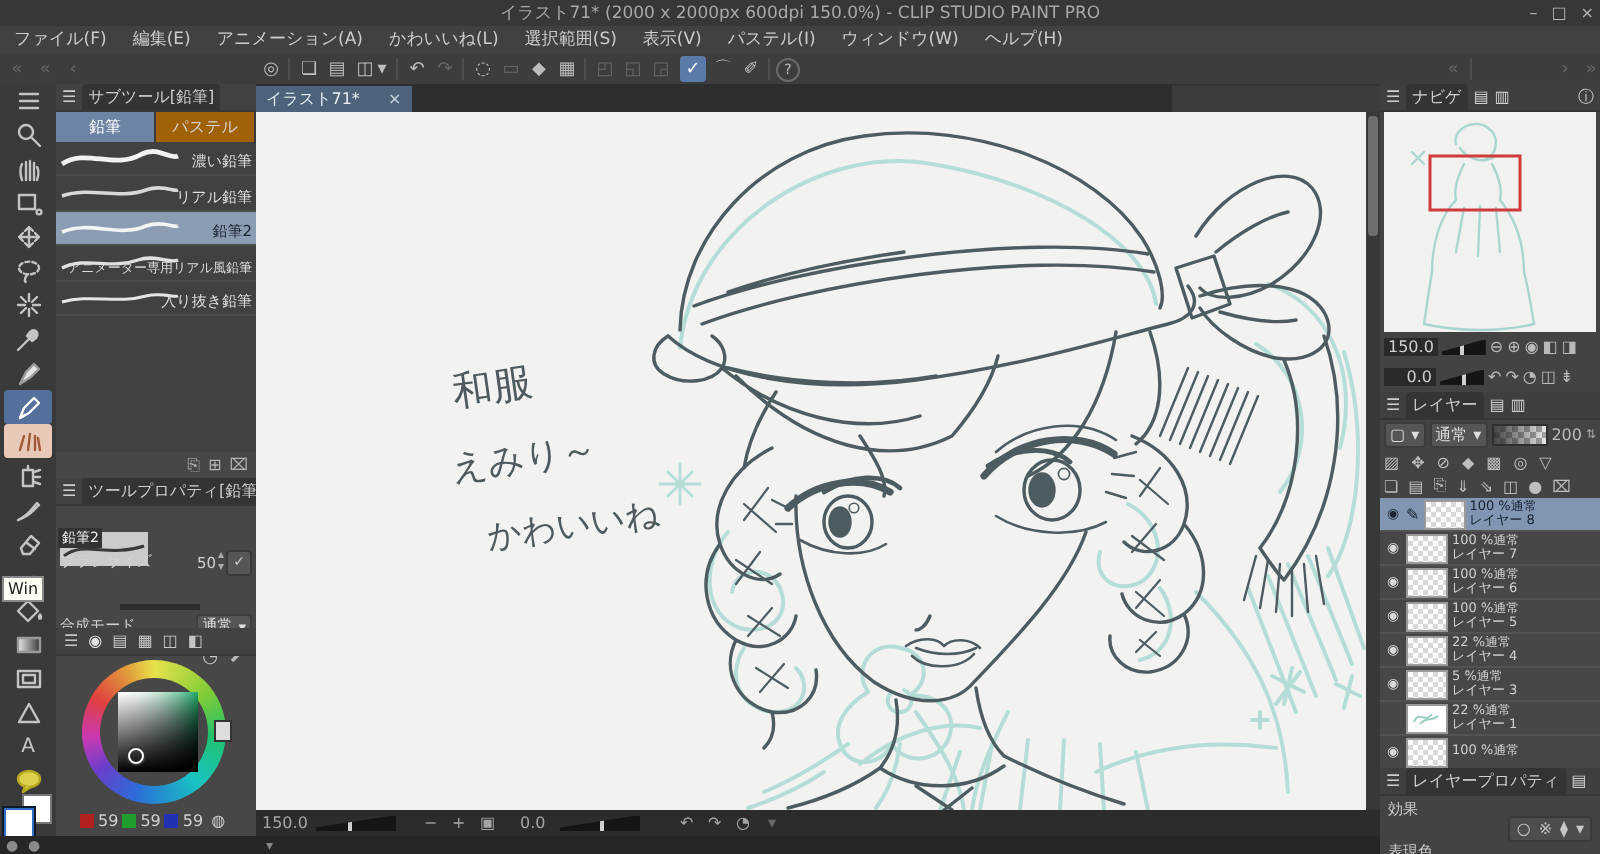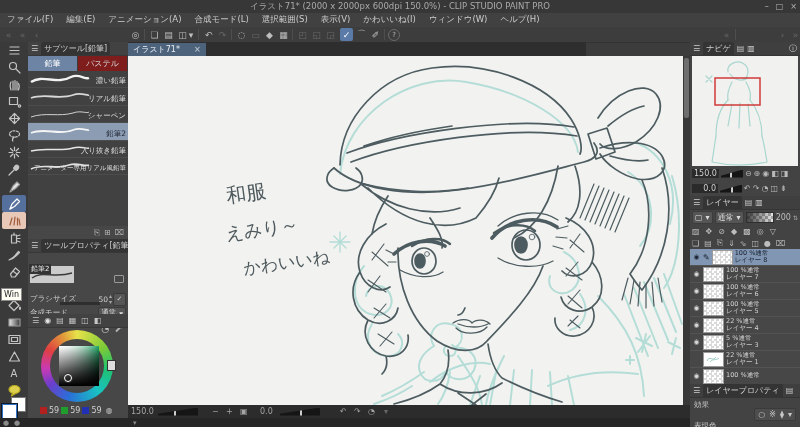--- a/index.html
+++ b/index.html
@@ -23,21 +23,21 @@
   .tool.sel svg{stroke:#ffffff;}
   .tooltip{left:1px;top:288px;background:#fffef5;color:#222;border:1px solid #8a8a8a;padding:0 2px;font-size:8px;height:11px;line-height:11px;z-index:30;}
   .swatchwrap{left:2px;top:397px;width:24px;height:24px;}
   .swback{position:absolute;left:9px;top:0;width:13px;height:13px;background:#fff;border:1px solid #777;}
   .swfront{position:absolute;left:0;top:7px;width:13px;height:13px;background:#fff;border:1px solid #2f6fc4;box-shadow:0 0 0 1px #0e1a2a;}
   
   .lp{left:28px;top:42px;width:100px;height:376px;background:#474747;border-right:1px solid #2e2e2e;}
   .phead{position:absolute;left:0;width:100px;height:14px;background:#424242;border-bottom:1px solid #373737;display:flex;align-items:center;gap:3px;padding-left:3px;box-sizing:border-box;color:#cfcfcf;font-size:8px;white-space:nowrap;overflow:hidden;}
   .ptab{background:#343434;padding:1px 3px;border-radius:2px 2px 0 0;}
   .sttabs{position:absolute;left:0;top:14px;width:100px;height:15px;display:flex;}
-  .sttab{flex:1;display:flex;align-items:center;justify-content:center;gap:2px;background:#7f1d1d;color:#d6d6d6;font-size:8px;border-right:1px solid #3c3c3c;}
+  .sttab{flex:1;display:flex;align-items:center;justify-content:center;gap:2px;background:#a16207;color:#d6d6d6;font-size:8px;border-right:1px solid #3c3c3c;}
   .sttab.on{background:#6d84a4;color:#fff;}
   .brushes{position:absolute;left:0;top:29px;width:100px;height:155px;overflow:hidden;background:#414141;}
   .brow{position:relative;height:16.4px;border-bottom:1px solid #4c4c4c;background:#414141;}
   .brow.sel{background:#8c9cb3;}
   .brow svg{position:absolute;left:1px;top:2px;}
   .blabel{position:absolute;right:2px;bottom:1px;font-size:7.5px;color:#dedede;white-space:nowrap;}
   .brow.sel .blabel{color:#1d2530;}
   .stfoot{position:absolute;left:0;top:184px;width:100px;height:13px;background:#474747;display:flex;justify-content:flex-end;gap:4px;align-items:center;padding-right:4px;box-sizing:border-box;color:#b5b5b5;font-size:8px;}
   
   .tpchip{position:absolute;left:2px;top:224px;width:96px;height:17px;}
@@ -106,24 +106,24 @@
       <span>–</span>
       <span>□</span>
       <span>×</span>
     </span>
   </div>
 
   <div class="abs menubar">
     <span>ファイル(F)</span>
     <span>編集(E)</span>
     <span>アニメーション(A)</span>
-    <span>合成モード(L)</span>
+    <span>かわいいね(L)</span>
     <span>選択範囲(S)</span>
     <span>表示(V)</span>
-    <span>かわいいね(I)</span>
+    <span>パステル(I)</span>
     <span>ウィンドウ(W)</span>
     <span>ヘルプ(H)</span>
   </div>
 
   <div class="abs cmdbar">
     <span class="ib dim" style="left:2px">«</span>
     <span class="ib dim" style="left:16px">«</span>
     <span class="ib dim" style="left:30px">‹</span>
     <span class="ib" style="left:129px">◎</span>
     <span class="vdiv" style="left:144px"></span>
@@ -301,64 +301,58 @@
             <path d="M2,9 C14,1 28,12 42,4 C50,0 56,7 60,5" stroke="#f2f2f2" fill="none" stroke-width="2.4"></path>
           </svg>
           <span class="blabel">濃い鉛筆</span>
         </div>
       <div class="brow">
           <svg width="62" height="12">
             <path d="M2,8 C16,3 30,10 44,5 C52,2 58,6 60,5" stroke="#d8d8d8" fill="none" stroke-width="1.8"></path>
           </svg>
           <span class="blabel">リアル鉛筆</span>
         </div>
-      <div class="brow">
-          <svg width="62" height="12">
-            <path d="M2,9 C16,4 30,9 44,5 C52,2 58,6 60,4" stroke="#d0d0d0" fill="none" stroke-width="1"></path>
-          </svg>
-          <span class="blabel">シャーペン</span>
-        </div>
       <div class="brow sel">
           <svg width="62" height="12">
             <path d="M2,8 C16,2 30,11 44,5 C52,2 58,6 60,5" stroke="#f4f4f4" fill="none" stroke-width="1.8"></path>
           </svg>
           <span class="blabel">鉛筆2</span>
         </div>
       <div class="brow">
           <svg width="62" height="12">
+            <path d="M2,9 C14,3 26,10 40,5 C48,2 56,7 60,5" stroke="#e0e0e0" fill="none" stroke-width="1.7"></path>
+          </svg>
+          <span class="blabel" style="font-size:6.5px">アニメーター専用リアル風鉛筆</span>
+        </div>
+      <div class="brow">
+          <svg width="62" height="12">
             <path d="M2,8 C16,4 30,9 44,5 C52,3 58,6 60,5" stroke="#e6e6e6" fill="none" stroke-width="1.5"></path>
           </svg>
           <span class="blabel">入り抜き鉛筆</span>
-        </div>
-      <div class="brow">
-          <svg width="62" height="12">
-            <path d="M2,9 C14,3 26,10 40,5 C48,2 56,7 60,5" stroke="#e0e0e0" fill="none" stroke-width="1.7"></path>
-          </svg>
-          <span class="blabel" style="font-size:6.5px">アニメーター専用リアル風鉛筆</span>
         </div>
 
     </div>
     <div class="stfoot">
       <span>⎘</span>
       <span>⊞</span>
       <span>⌧</span>
     </div>
 
     <div class="phead" style="top:197px">
       <span>☰</span>
       <span class="ptab">ツールプロパティ[鉛筆2]</span>
     </div>
     <div class="tpchip">
       <span class="tpthumb"><svg width="44" height="17">
             <path d="M2,12 C12,4 24,13 42,7" stroke="#3a3a3a" fill="none" stroke-width="1.5"></path>
           </svg></span>
       <span class="tpname">鉛筆2</span>
       <span style="position:absolute;right:2px;bottom:0;width:8px;height:6px;border:1px solid #9a9a9a;border-radius:1px"></span>
     </div>
-    <div class="tprow" style="top:250px">
+    <div class="tprow" style="top:232px">
       <span>ブラシサイズ</span>
       <span class="tpval">
         <span>50</span>
         <span class="spin">▴<br>▾</span>
         <span class="tinybtn">✓</span>
       </span>
     </div>
     <div class="abs" style="left:32px;top:260px;width:40px;height:3px;background:#2e2e2e"></div>
     <div class="tprow" style="top:264px">
       <span>合成モード</span>

